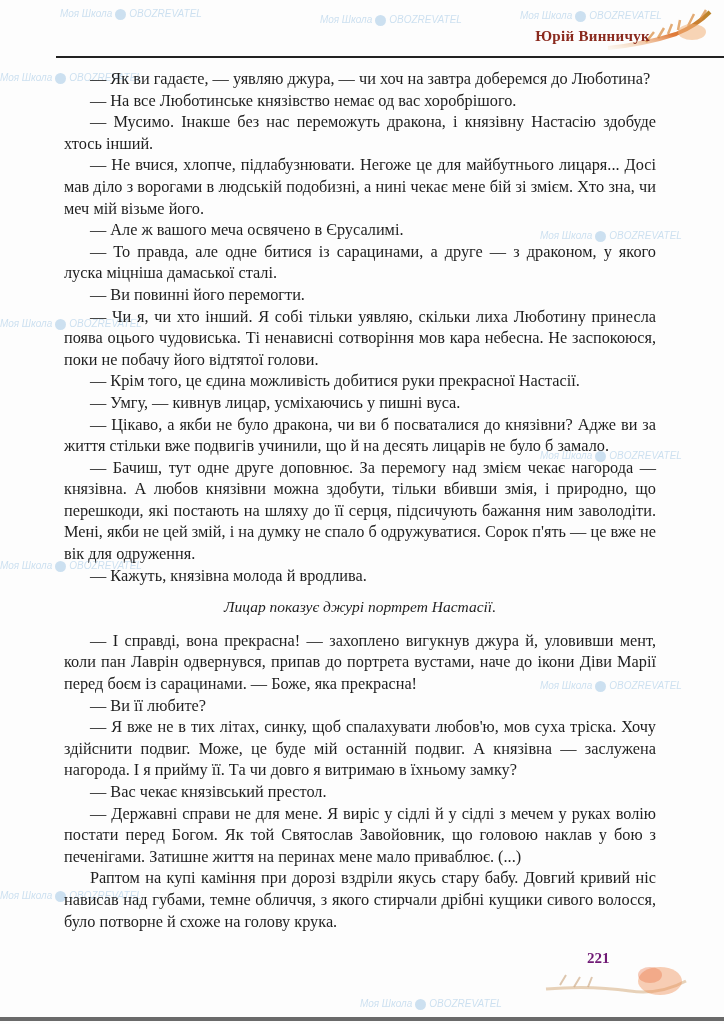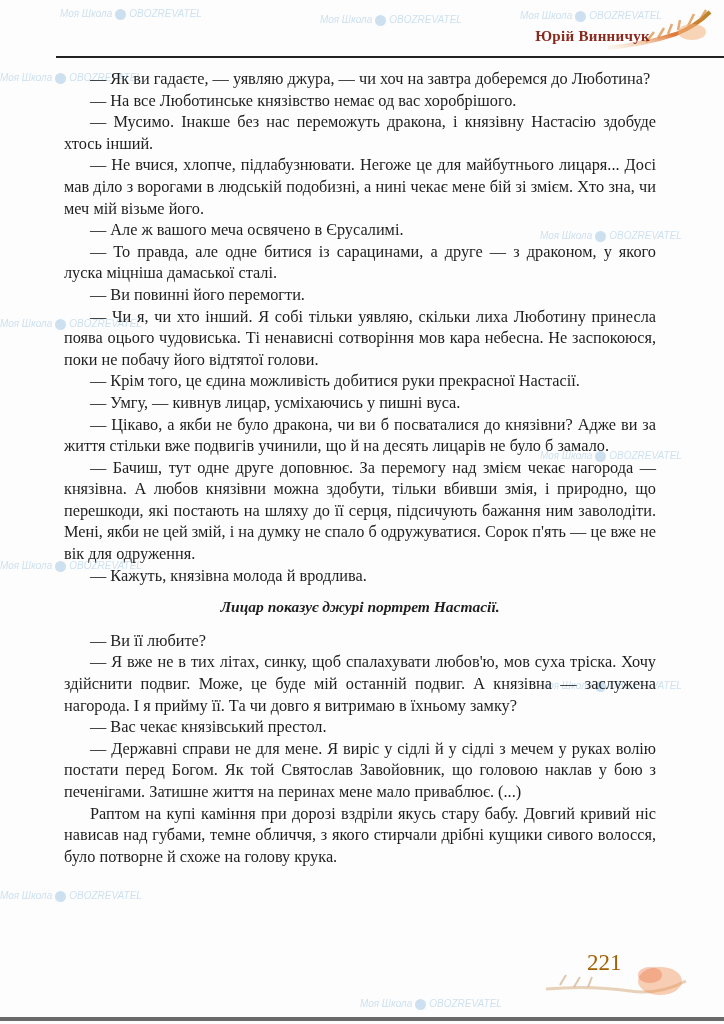--- a/index.html
+++ b/index.html
@@ -15,25 +15,25 @@
   .header-rule { position:absolute; left:56px; right:0; top:56px; height:1.5px; background:#222; }
   .feather {
     position:absolute; right:8px; top:8px; width:110px; height:46px;
   }
   .content {
     position:absolute; left:64px; width:592px; top:68px;
     font-size:16.3px; line-height:21.6px; text-align:justify;
   }
   .p { margin:0; text-indent:26px; }
   .stage {
-    margin:10px 0 12px 0; text-align:center; font-style:italic; font-size:15.5px; text-indent:0;font-weight:bold;
+    margin:10px 0 12px 0; text-align:center; font-style:italic; font-size:15.5px; text-indent:0;
   }
   .footer-ornament { position:absolute; left:540px; top:945px; width:150px; height:60px; }
   .page-number {
-    position:absolute; left:587px; top:950px; font-weight:normal; font-size:23px; color:#a16207;
+    position:absolute; left:587px; top:950px; font-weight:bold; font-size:15px; color:#701a75;
   }
   .bottom-bar { position:absolute; left:0; right:0; top:1017px; height:4px; background:#6a6a6a; }
   .watermark {
     position:absolute; font-family:"Liberation Sans", sans-serif; font-size:10px;
     color:rgba(80,150,210,0.28); font-style:italic; white-space:nowrap; pointer-events:none;
   }
   .watermark .c { display:inline-block; width:11px; height:11px; border-radius:50%;
     background:rgba(80,150,210,0.28); vertical-align:middle; margin:0 3px; }
 </style>
 </head>
@@ -78,20 +78,21 @@
   <p class="p">— Ви повинні його перемогти.</p>
   <p class="p">— Чи я, чи хто інший. Я собі тільки уявляю, скільки лиха Люботину при­несла поява оцього чудовиська. Ті ненависні сотворіння мов кара небесна. Не заспокоюся, поки не побачу його відтятої голови.</p>
   <p class="p">— Крім того, це єдина можливість добитися руки прекрасної Настасії.</p>
   <p class="p">— Умгу, — кивнув лицар, усміхаючись у пишні вуса.</p>
   <p class="p">— Цікаво, а якби не було дракона, чи ви б посваталися до князівни? Адже ви за життя стільки вже подвигів учинили, що й на десять лицарів не було б замало.</p>
   <p class="p">— Бачиш, тут одне друге доповнює. За перемогу над змієм чекає нагоро­да — князівна. А любов князівни можна здобути, тільки вбивши змія, і при­родно, що перешкоди, які постають на шляху до її серця, підсичують бажання ним заволодіти. Мені, якби не цей змій, і на думку не спало б одружуватися. Сорок п'ять — це вже не вік для одруження.</p>
   <p class="p">— Кажуть, князівна молода й вродлива.</p>
 
   <p class="stage">Лицар показує джурі портрет Настасії.</p>
 
+  <p class="p">— І справді, вона прекрасна! — захоплено вигукнув джура й, уловивши мент, коли пан Лаврін одвернувся, припав до портрета вустами, наче до ікони Діви Марії перед боєм із сарацинами. — Боже, яка прекрасна!</p>
   <p class="p">— Ви її любите?</p>
   <p class="p">— Я вже не в тих літах, синку, щоб спалахувати любов'ю, мов суха тріска. Хочу здійснити подвиг. Може, це буде мій останній подвиг. А князівна — за­служена нагорода. І я прийму її. Та чи довго я витримаю в їхньому замку?</p>
   <p class="p">— Вас чекає князівський престол.</p>
   <p class="p">— Державні справи не для мене. Я виріс у сідлі й у сідлі з мечем у руках во­лію постати перед Богом. Як той Святослав Завойовник, що головою наклав у бою з печенігами. Затишне життя на перинах мене мало приваблює. (...)</p>
   <p class="p">Раптом на купі каміння при дорозі вздріли якусь стару бабу. Довгий кри­вий ніс нависав над губами, темне обличчя, з якого стирчали дрібні кущики сивого волосся, було потворне й схоже на голову крука.</p>
 
 </div>
 
 <svg class="footer-ornament" viewBox="0 0 150 60">
   <path d="M6 44 Q50 40 90 46 Q120 50 146 36" stroke="#d8b48a" stroke-width="3" fill="none" opacity="0.6"></path>

